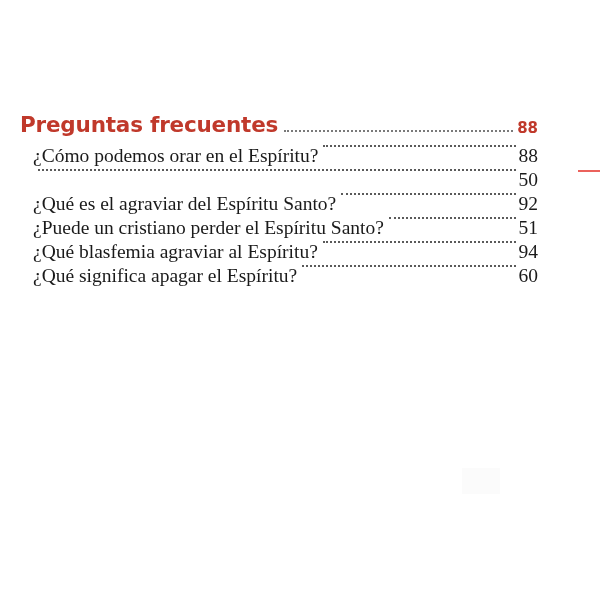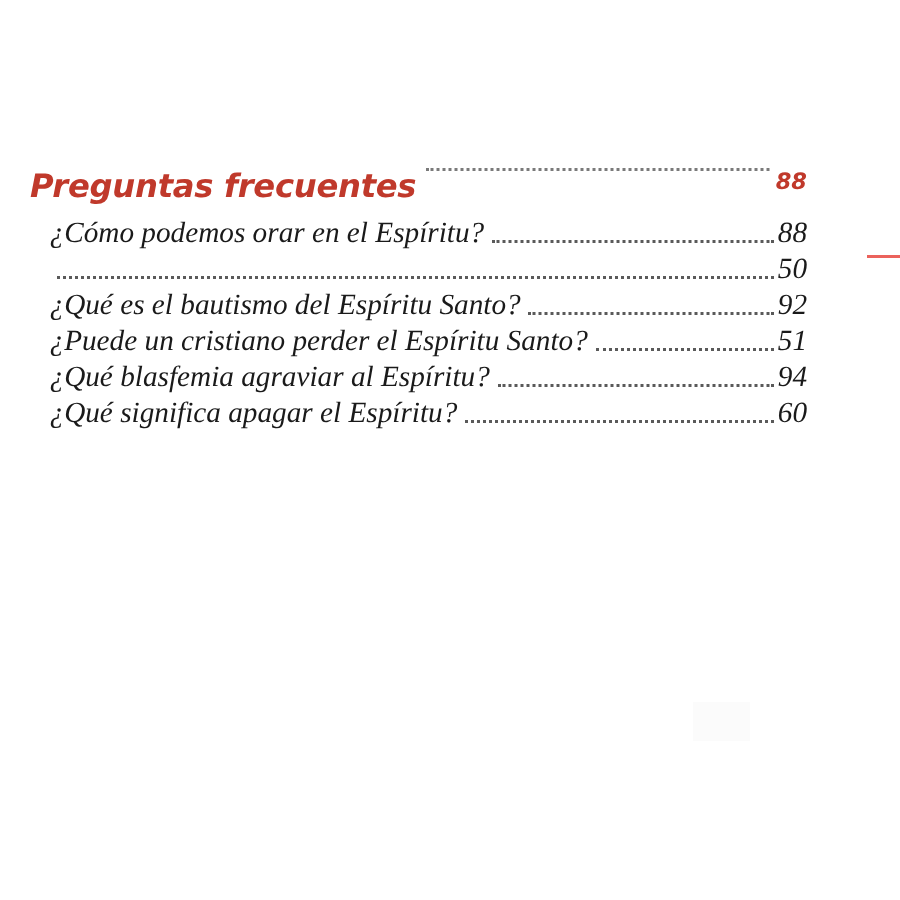--- a/index.html
+++ b/index.html
@@ -20,24 +20,23 @@
     background: #ffffff;
   }
   .toc {
     position: absolute;
     left: 20px;
     top: 112px;
     width: 530px;
   }
   .toc-heading-row {
     display: flex;
-    align-items: flex-start;
+    align-items: flex-end;
     width: 518px;
     margin-bottom: 8px;
-    font-style: italic;
   }
   .toc-heading-title {
     font-family: "DejaVu Sans", sans-serif;
     font-weight: bold;
     font-size: 21.5px;
     color: #c0392b;
     white-space: nowrap;
     letter-spacing: -0.2px;
   }
   .toc-heading-row .leader {
@@ -48,25 +47,24 @@
   }
   .toc-heading-page {
     font-family: "DejaVu Sans", sans-serif;
     font-weight: bold;
     font-size: 15px;
     color: #c0392b;
     white-space: nowrap;
   }
   .toc-entry {
     display: flex;
-    align-items: flex-end;
+    align-items: flex-start;
     width: 505px;
     margin-left: 13px;
     margin-bottom: 2px;
-    font-style: italic;
   }
   .toc-entry .entry-title {
     font-family: "Liberation Serif", serif;
     font-size: 19.5px;
     color: #1a1a1a;
     white-space: nowrap;
   }
   .toc-entry .leader {
     flex: 1 1 auto;
     border-bottom: 2px dotted #5a5a5a;
@@ -115,21 +113,21 @@
       <span class="leader"></span>
       <span class="entry-page">88</span>
     </div>
 
     <div class="toc-entry">
       <span class="leader"></span>
       <span class="entry-page">50</span>
     </div>
 
     <div class="toc-entry">
-      <span class="entry-title">¿Qué es el bautismo del Espíritu Santo?</span>
+      <span class="entry-title">¿Qué es el agraviar del Espíritu Santo?</span>
       <span class="leader"></span>
       <span class="entry-page">92</span>
     </div>
 
     <div class="toc-entry">
       <span class="entry-title">¿Puede un cristiano perder el Espíritu Santo?</span>
       <span class="leader"></span>
       <span class="entry-page">51</span>
     </div>
 

